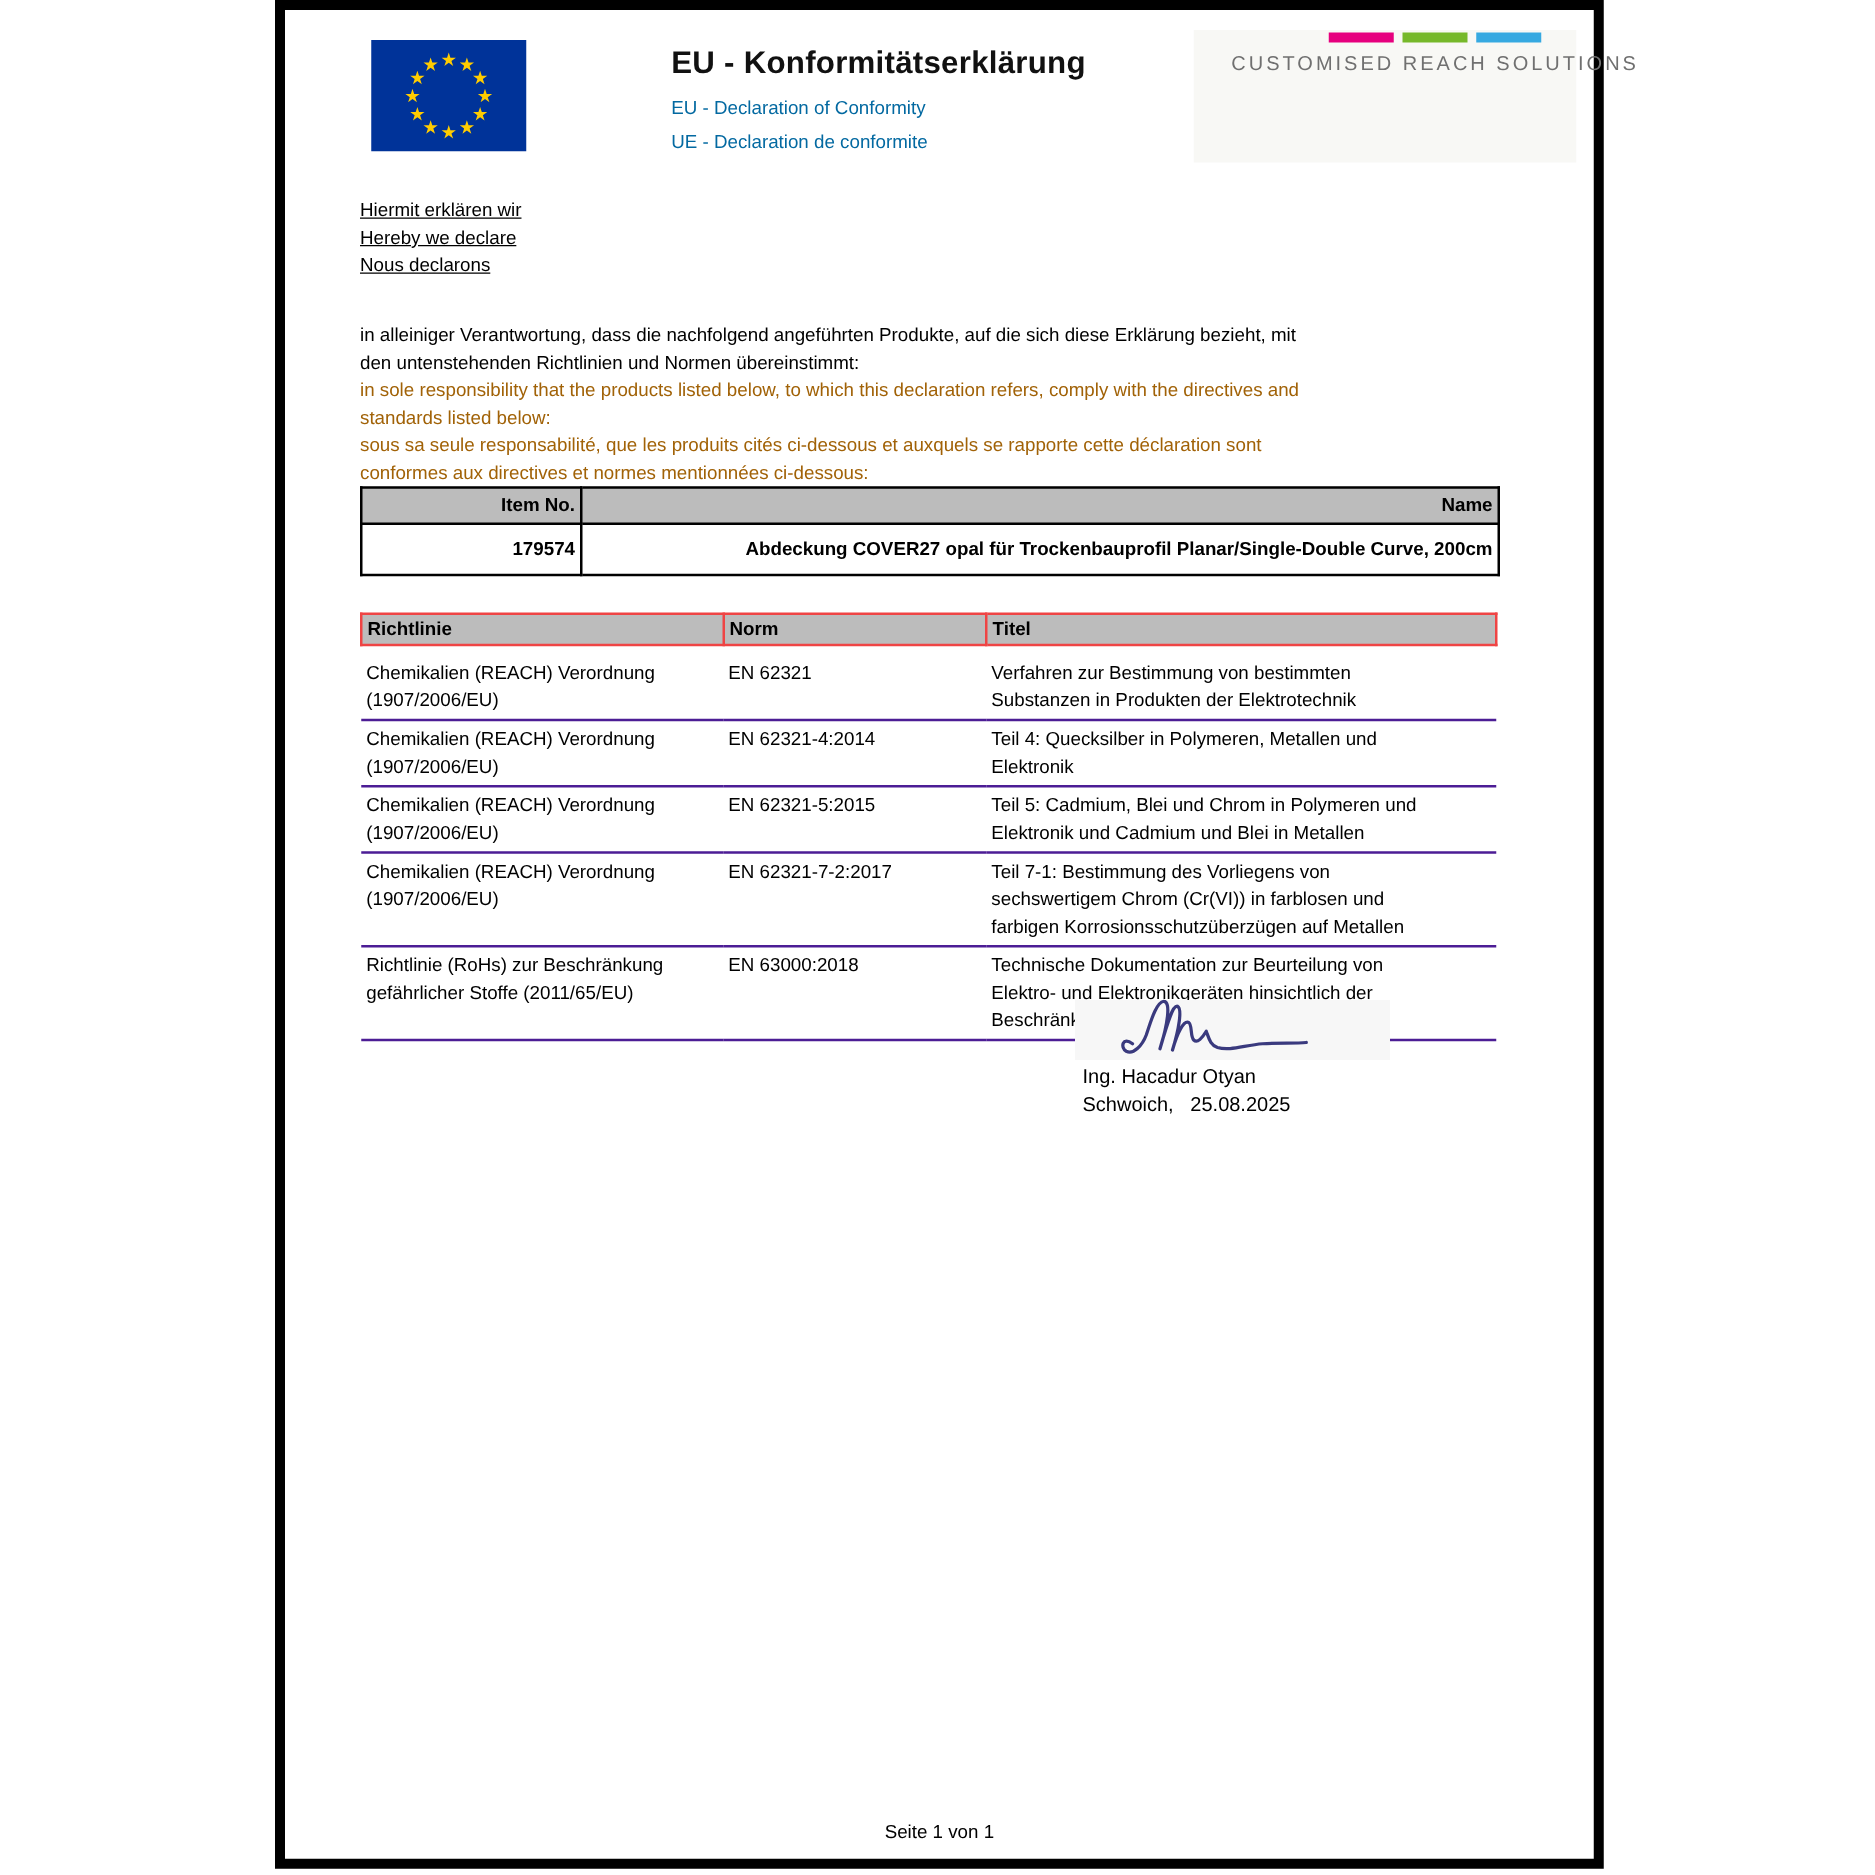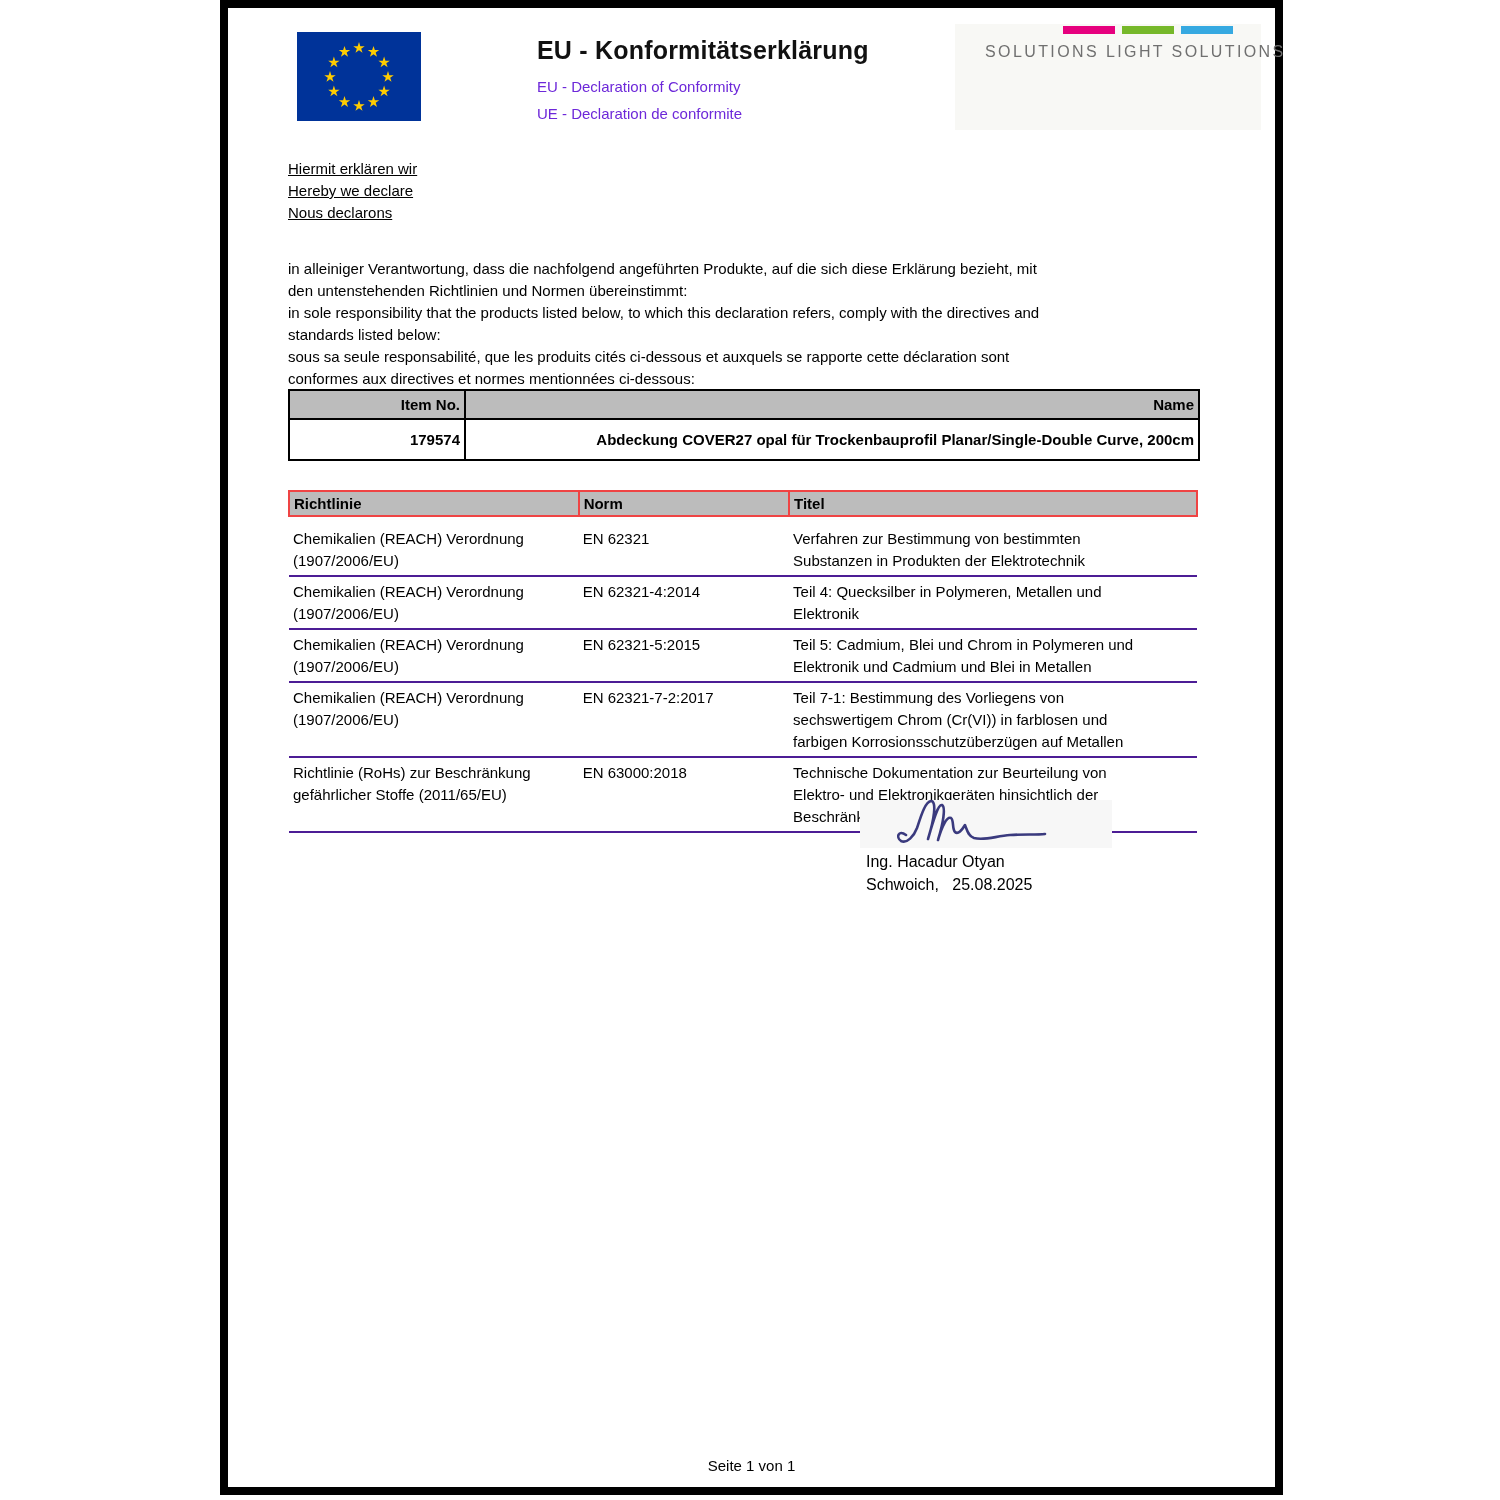--- a/index.html
+++ b/index.html
@@ -28,21 +28,21 @@
   .doc-title {
     margin: 0;
     font-size: 25px;
     font-weight: bold;
     color: #111;
     letter-spacing: 0.2px;
   }
   .doc-sub {
     margin-top: 13px;
     font-size: 15px;
-    color: #6d28d9;
+    color: #0369a1;
   }
   .doc-sub + .doc-sub { margin-top: 10px; }
 
   .logo-box {
     left: 727px; top: 16px;
     width: 306px; height: 106px;
     background: #f8f8f5;
     padding-left: 0;
   }
   .logo-line {
@@ -69,21 +69,21 @@
   }
 
   
   .declarant { left: 60px; top: 150px; display: flex; font-size: 15px; text-decoration: underline; }
   .declarant .labels { width: 249px; line-height: 22px; }
   .declarant .company { font-weight: bold; line-height: 22px; font-size: 15.5px; }
 
   
   .statement { left: 60px; top: 250px; width: 760px; font-size: 15px; line-height: 22px; }
   .statement p { margin: 0; }
-  .statement .muted { color: #000000; }
+  .statement .muted { color: #a16207; }
 
   
   .item-table {
     left: 60px; top: 381px;
     width: 912px;
     border-collapse: collapse;
     font-size: 15px;
   }
   .item-table th, .item-table td {
     border: 2px solid #000;
@@ -172,21 +172,21 @@
     <div class="doc-sub">EU - Declaration of Conformity</div>
     <div class="doc-sub">UE - Declaration de conformite</div>
   </div>
 
   <div class="abs logo-box">
     <div class="logo-bars">
       <span class="logo-bar" style="background: rgb(230, 0, 126);"></span>
       <span class="logo-bar" style="background: rgb(118, 184, 42);"></span>
       <span class="logo-bar" style="background: rgb(54, 169, 225);"></span>
     </div>
-    <div class="logo-tagline">SOLUTIONS LIGHT SOLUTIONS</div>
+    <div class="logo-tagline">CUSTOMISED REACH SOLUTIONS</div>
   </div>
 
   <div class="abs declarant">
     <div class="labels">
       <div>Hiermit erklären wir</div>
       <div>Hereby we declare</div>
       <div>Nous declarons</div>
     </div>
   </div>
 

